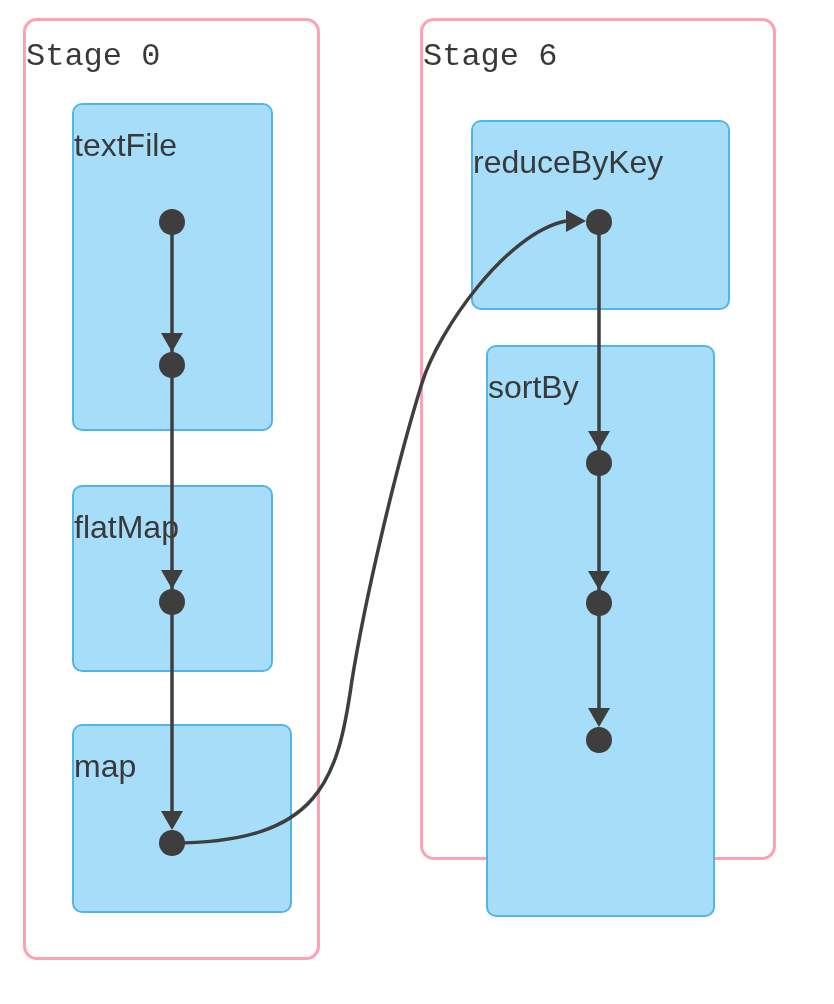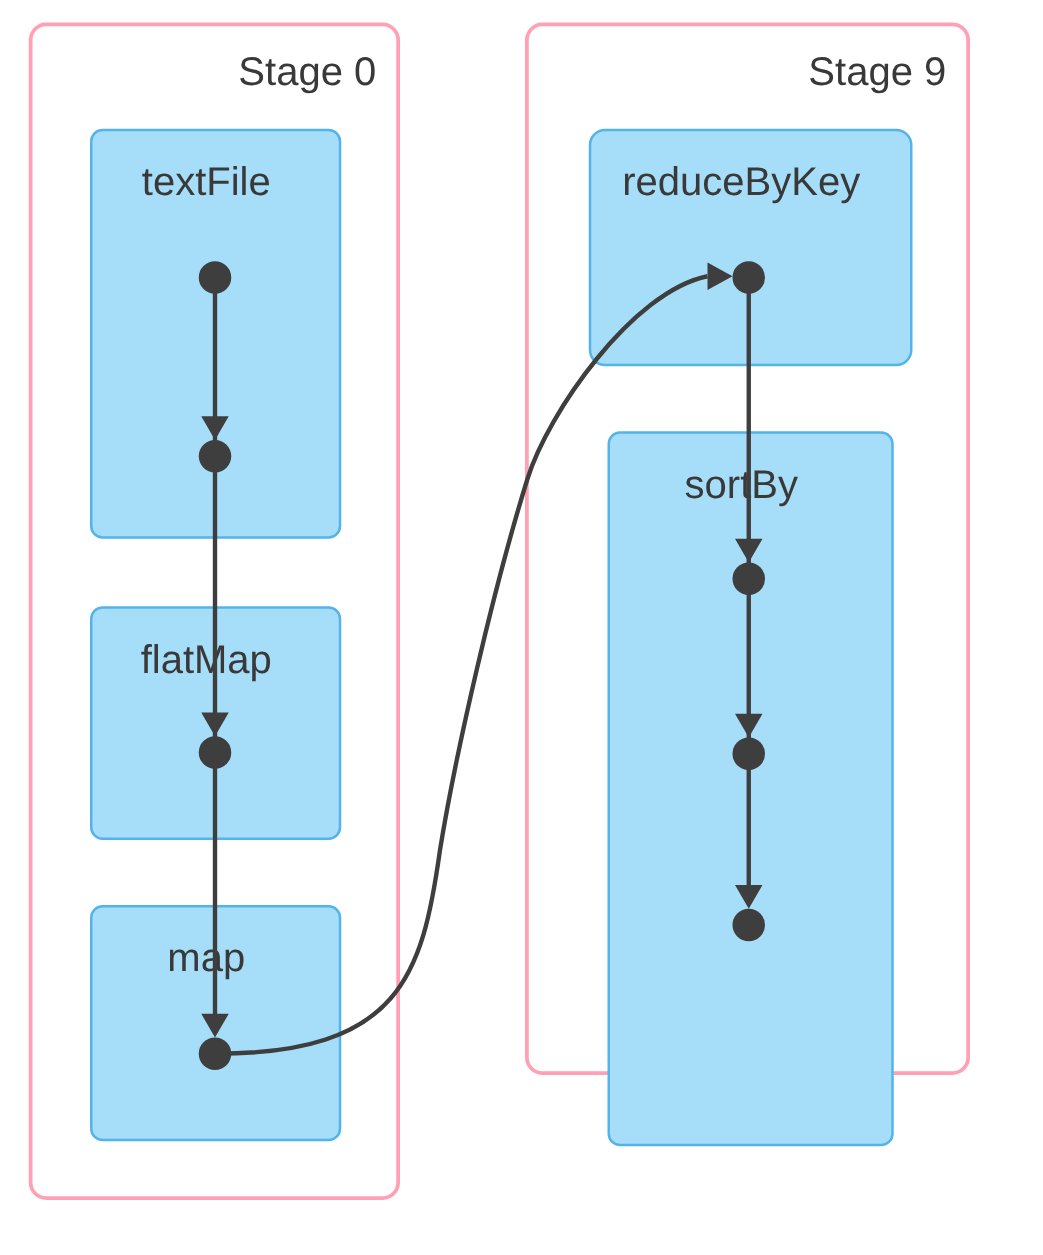--- a/index.html
+++ b/index.html
@@ -28,48 +28,49 @@
     position: absolute;
     box-sizing: border-box;
     border: 3px solid var(--stage-border);
     border-radius: 14px;
     background: var(--stage-fill);
   }
   .stage-label {
     position: absolute;
     top: 0; left: 0; right: 0;
     padding: 20px 16px 0 0;
-    text-align: right;
+    text-align: left;
     font-size: 32px;
     line-height: 1;
     color: var(--label);
+    font-family: Liberation Mono, monospace;
   }
   .op {
     position: absolute;
     box-sizing: border-box;
     background: var(--operation-fill);
     border: 2.5px solid var(--operation-border);
     border-radius: 10px;
   }
   .op-label {
     position: absolute;
     top: 0; left: 0; right: 0;
     padding: 24px 15px 0 0;
-    text-align: center;
+    text-align: left;
     font-size: 32px;
     line-height: 1;
     color: var(--label);
   }
   #stage0 { left: 23px;  top: 18px; width: 297px; height: 942px; }
   #stage1 { left: 420px; top: 18px; width: 356px; height: 842px; }
   
   #op-textfile    { left: 72px;  top: 103px; width: 201px; height: 328px; }
   #op-flatmap     { left: 72px;  top: 485px; width: 201px; height: 187px; padding-left: 47px; }
-  #op-map         { left: 72px;  top: 724px; width: 201px; height: 189px; text-decoration: underline; }
-  #op-reducebykey { left: 471px; top: 103px; width: 259px; height: 190px; border-radius: 13px; }
+  #op-map         { left: 72px;  top: 724px; width: 220px; height: 189px; text-decoration: underline; }
+  #op-reducebykey { left: 471px; top: 120px; width: 259px; height: 190px; }
   #op-sortby      { left: 486px; top: 345px; width: 229px; height: 572px; }
   .edge-layer {
     position: absolute;
     left: 0; top: 0;
     width: 834px;
     height: 1004px;
     pointer-events: none;
   }
   .edge-layer .edge {
     stroke: var(--edge);
@@ -82,21 +83,21 @@
 </head>
 <body>
 
 <div class="canvas">
 
   <div class="stage" id="stage0">
     <div class="stage-label">Stage 0</div>
   </div>
 
   <div class="stage" id="stage1">
-    <div class="stage-label">Stage 9</div>
+    <div class="stage-label">Stage 6</div>
   </div>
 
   <div class="op" id="op-textfile">
     <div class="op-label">textFile</div>
   </div>
   <div class="op" id="op-flatmap">
     <div class="op-label">flatMap</div>
   </div>
   <div class="op" id="op-map">
     <div class="op-label">map</div>

